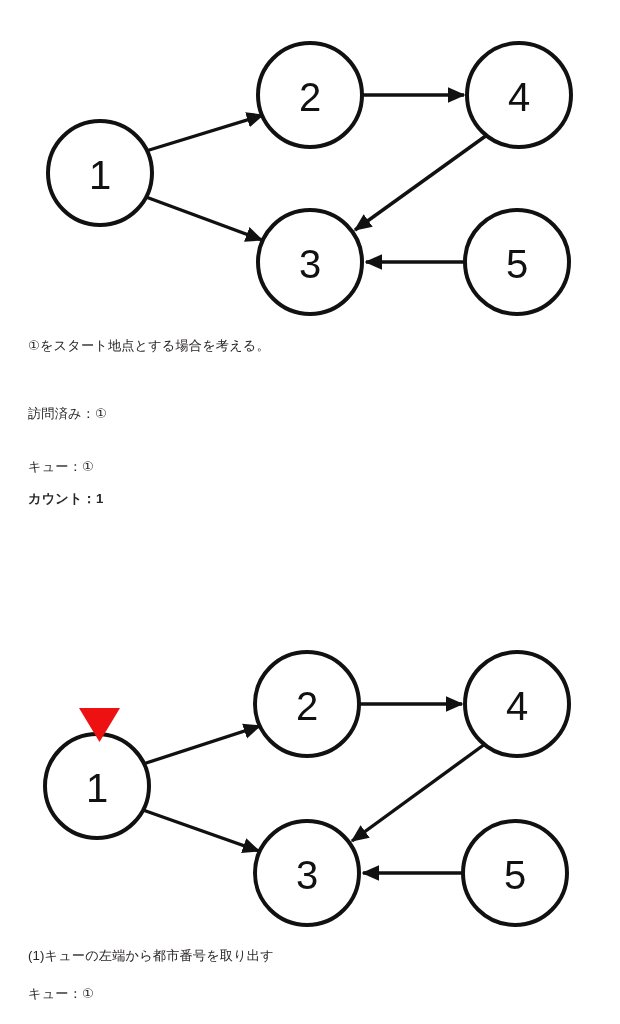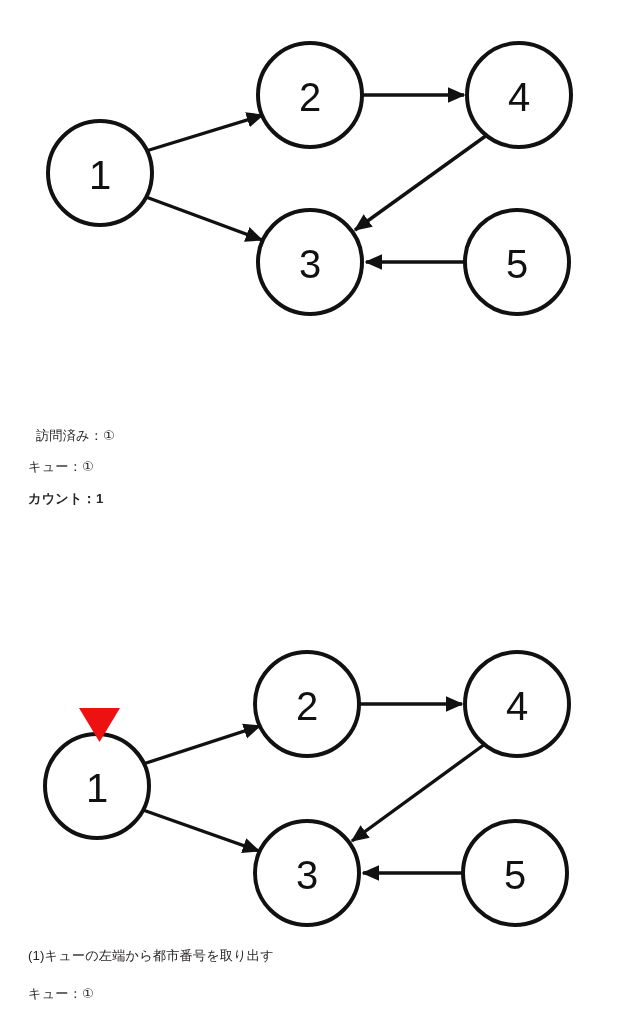--- a/index.html
+++ b/index.html
@@ -33,21 +33,21 @@
     position: absolute;
     left: 28px;
     font-size: 13.2px;
     line-height: 1.45;
     letter-spacing: 0.15px;
     color: #2a2628;
     white-space: nowrap;
   }
   .t-intro     { top: 336px; }
   .t-start     { top: 394px; }
-  .t-visited   { top: 426px; margin-left: 8px; }
+  .t-visited   { top: 404px; }
   .t-queue     { top: 457px; }
   .t-count     { top: 489px; font-weight: bold; }
   .t-mark      { top: 553px; }
   .t-step      { top: 946px; text-align: right; }
   .t-step-queue{ top: 984px; }
 
   .node-label {
     font-family: "Liberation Sans", "DejaVu Sans", sans-serif;
     font-size: 40px;
     fill: #111111;
@@ -92,20 +92,21 @@
         <circle cx="519" cy="87" r="52" fill="#ffffff" stroke="#111111" stroke-width="4"></circle>
         <text class="node-label" x="519" y="89">4</text>
       </g>
       <g>
         <circle cx="517" cy="254" r="52" fill="#ffffff" stroke="#111111" stroke-width="4"></circle>
         <text class="node-label" x="517" y="256">5</text>
       </g>
     </g>
   </svg>
 
+  <div class="text-block t-intro">①をスタート地点とする場合を考える。</div>
 
 
   <div class="text-block t-visited">訪問済み：①</div>
 
   <div class="text-block t-queue">キュー：①</div>
 
   <div class="text-block t-count">カウント：1</div>
 
 
   <svg class="graph-figure" id="graph-2" width="620" height="320" viewBox="0 620 620 320">

